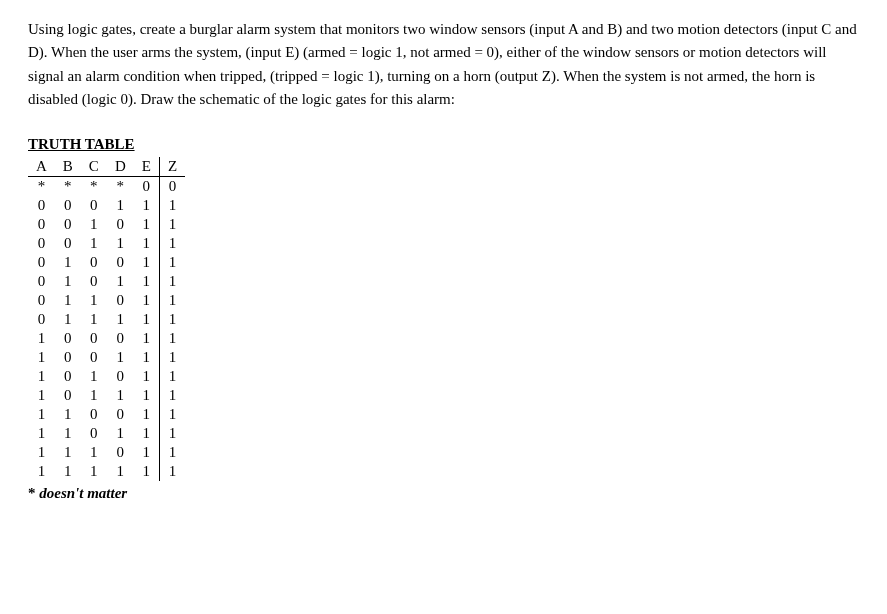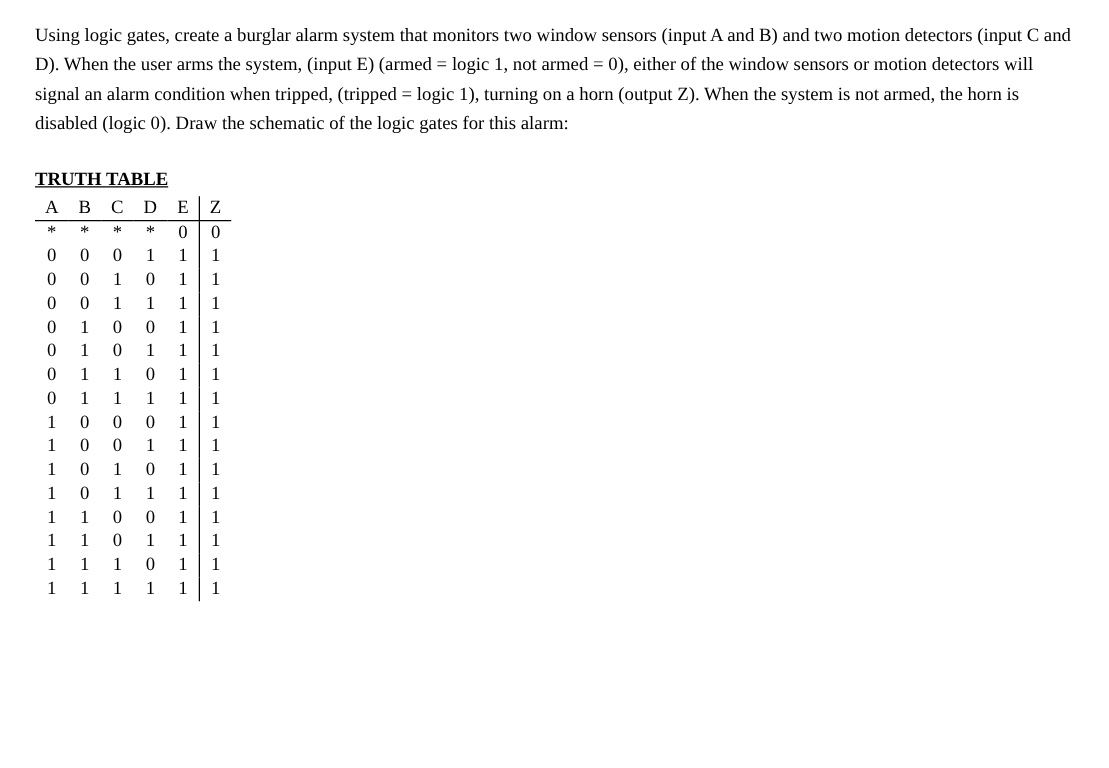--- a/index.html
+++ b/index.html
@@ -215,13 +215,16 @@
           <td>1</td>
           <td>1</td>
           <td>1</td>
           <td>1</td>
           <td class="vertical-divider">1</td>
           <td>1</td>
         </tr>
       </tbody>
   </table>
 
+  <div class="footnote">
+    <span class="star">* </span><span>doesn't matter</span>
+  </div>
 </div>
 
 </body></html>

